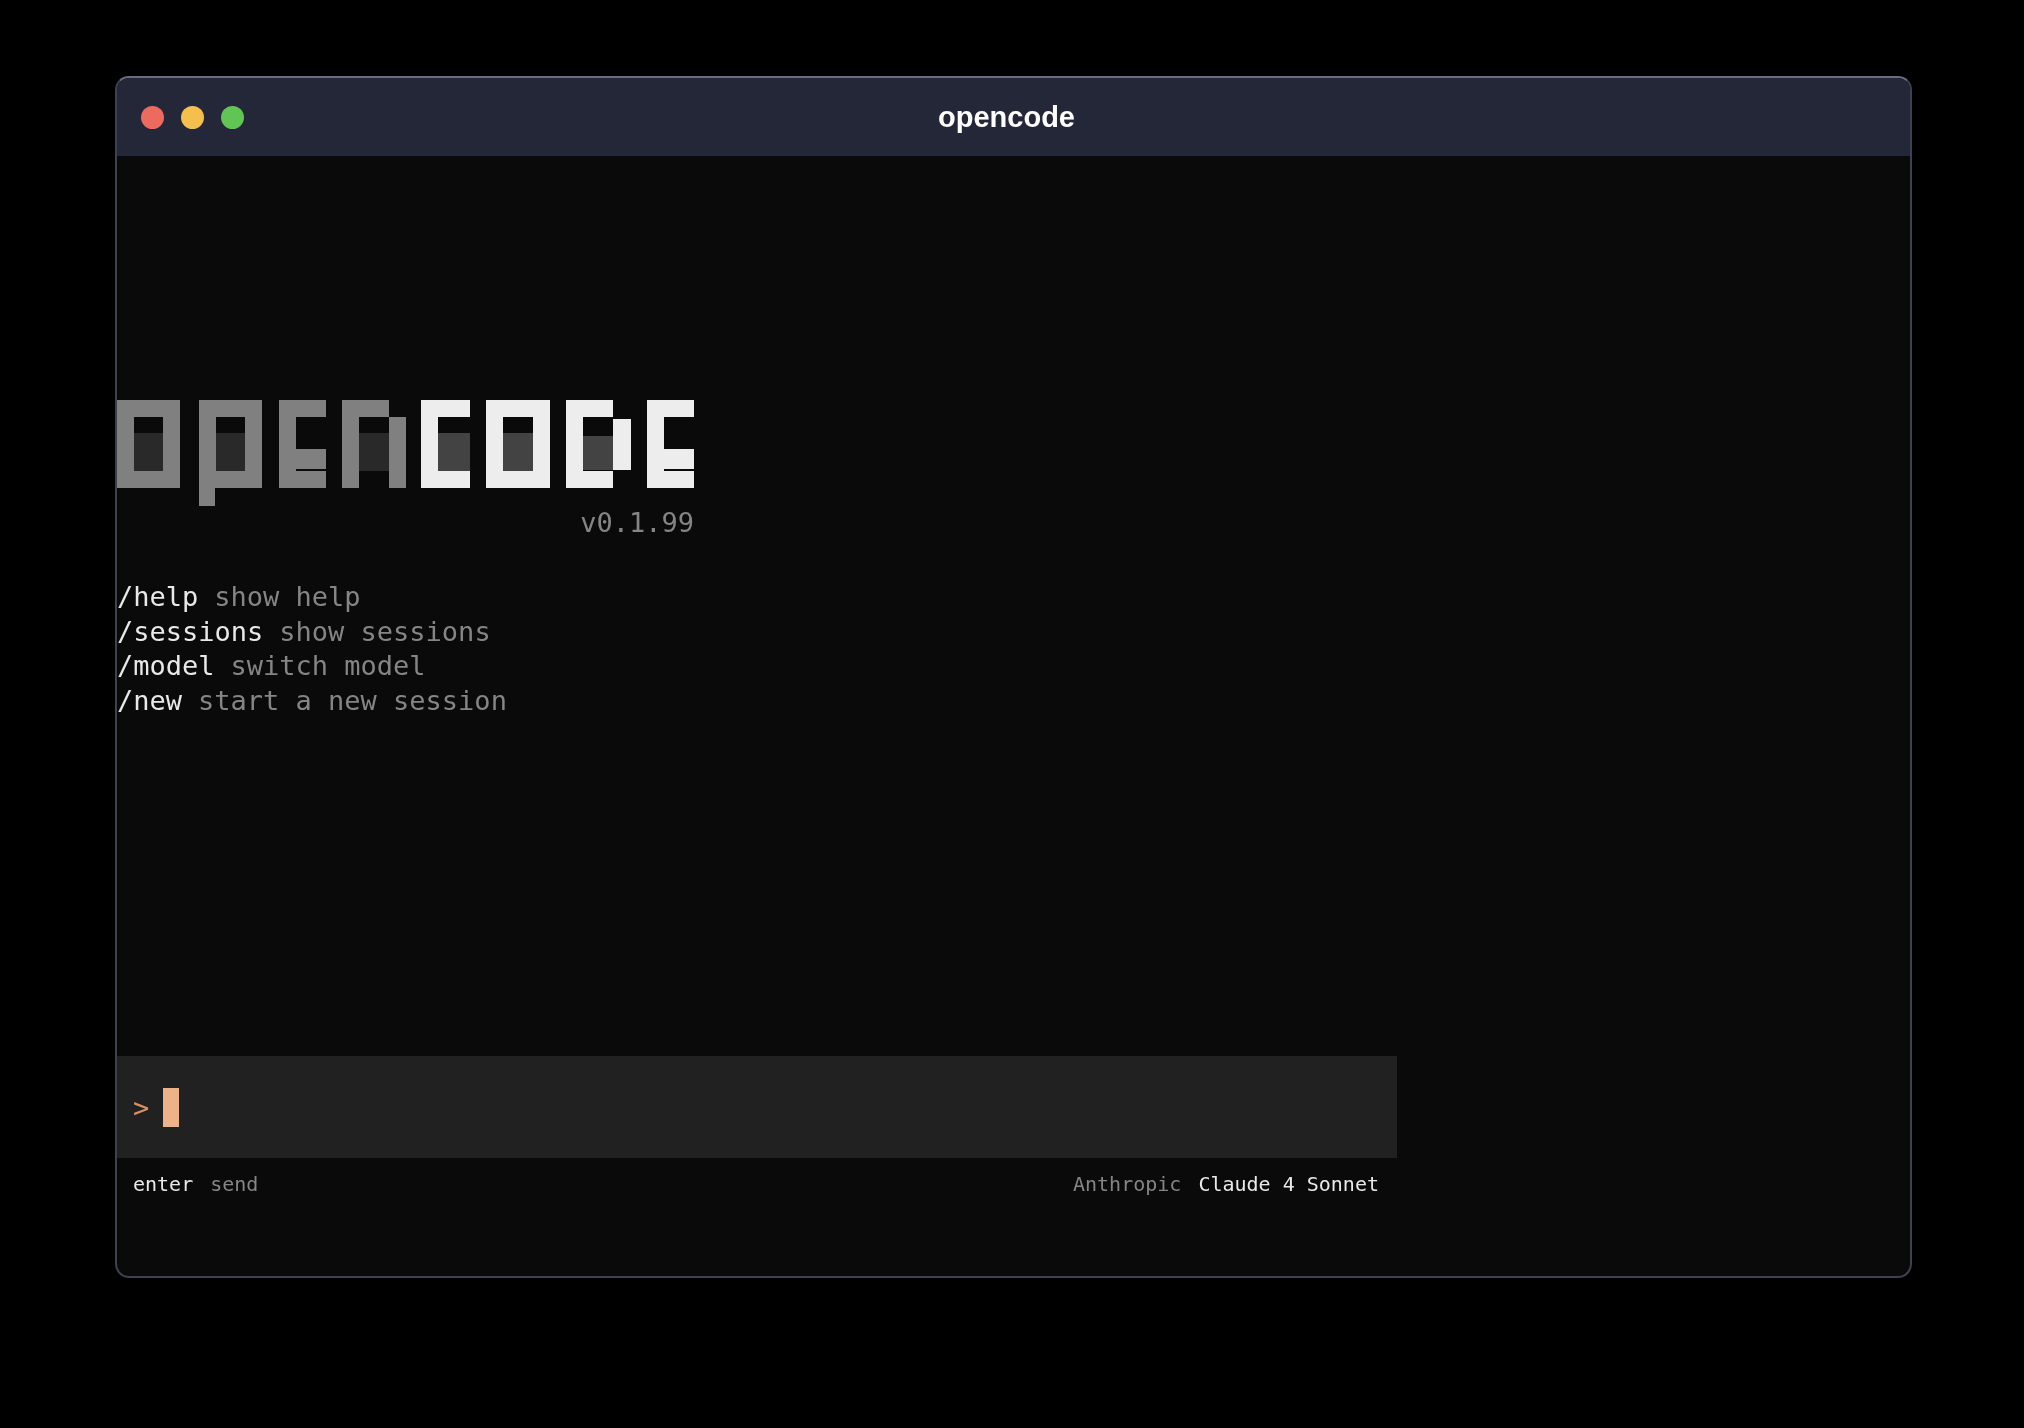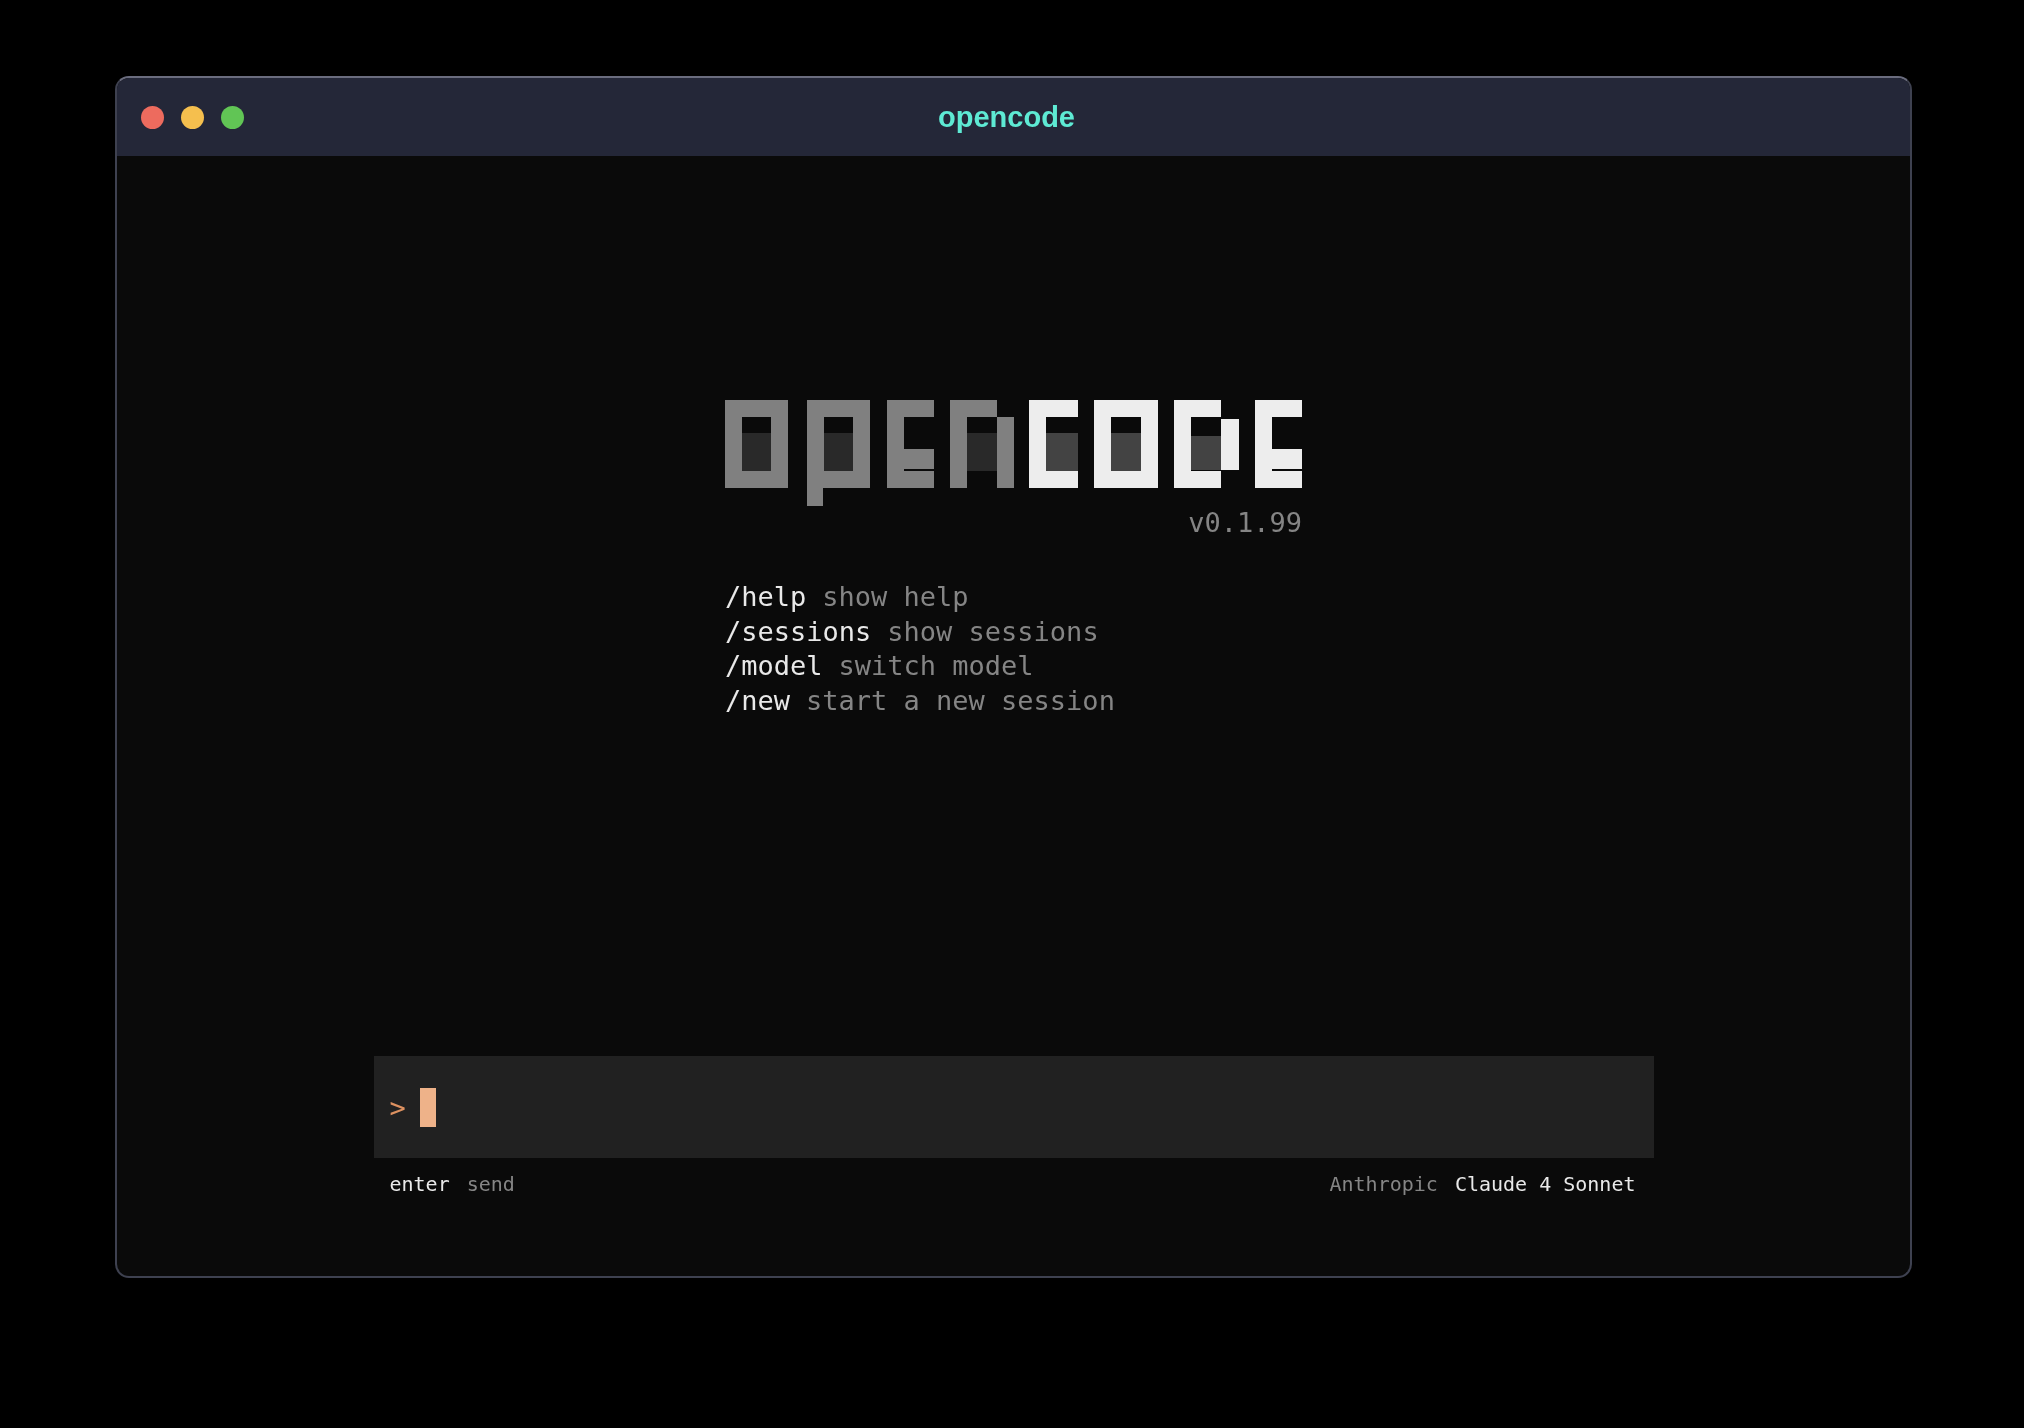--- a/index.html
+++ b/index.html
@@ -17,25 +17,25 @@
     flex:0 0 78px; background:var(--titlebar,#242738);
     display:flex; align-items:center; position:relative;
   }
   .traffic-lights { display:flex; gap:17px; padding-left:24px; }
   .light { width:23px; height:23px; border-radius:50%; }
   .light.close { background:var(--traffic-red,#ed6b5e); }
   .light.min   { background:var(--traffic-yellow,#f5bf4e); }
   .light.zoom  { background:var(--traffic-green,#61c555); }
   .window-title {
     position:absolute; left:0; right:14px; text-align:center;
-    font:700 29px "Liberation Sans", sans-serif; color:#5eead4;
+    font:700 29px "Liberation Sans", sans-serif; color:#ffffff;
   }
 
   .terminal {
-    flex:1; display:flex; flex-direction:column; align-items:center;
+    flex:1; display:flex; flex-direction:column; align-items:flex-start;
     font-family:"DejaVu Sans Mono", monospace;
   }
 
   .hero { width:577px; margin-top:244px; }
   .logo { display:block; }
   .lg { fill:var(--logo-left,#808080); }
   .lw { fill:var(--logo-right,#ededed); }
   .sg { fill:var(--logo-shadow-left,#292929); }
   .sw { fill:var(--logo-shadow-right,#434343); }
 

